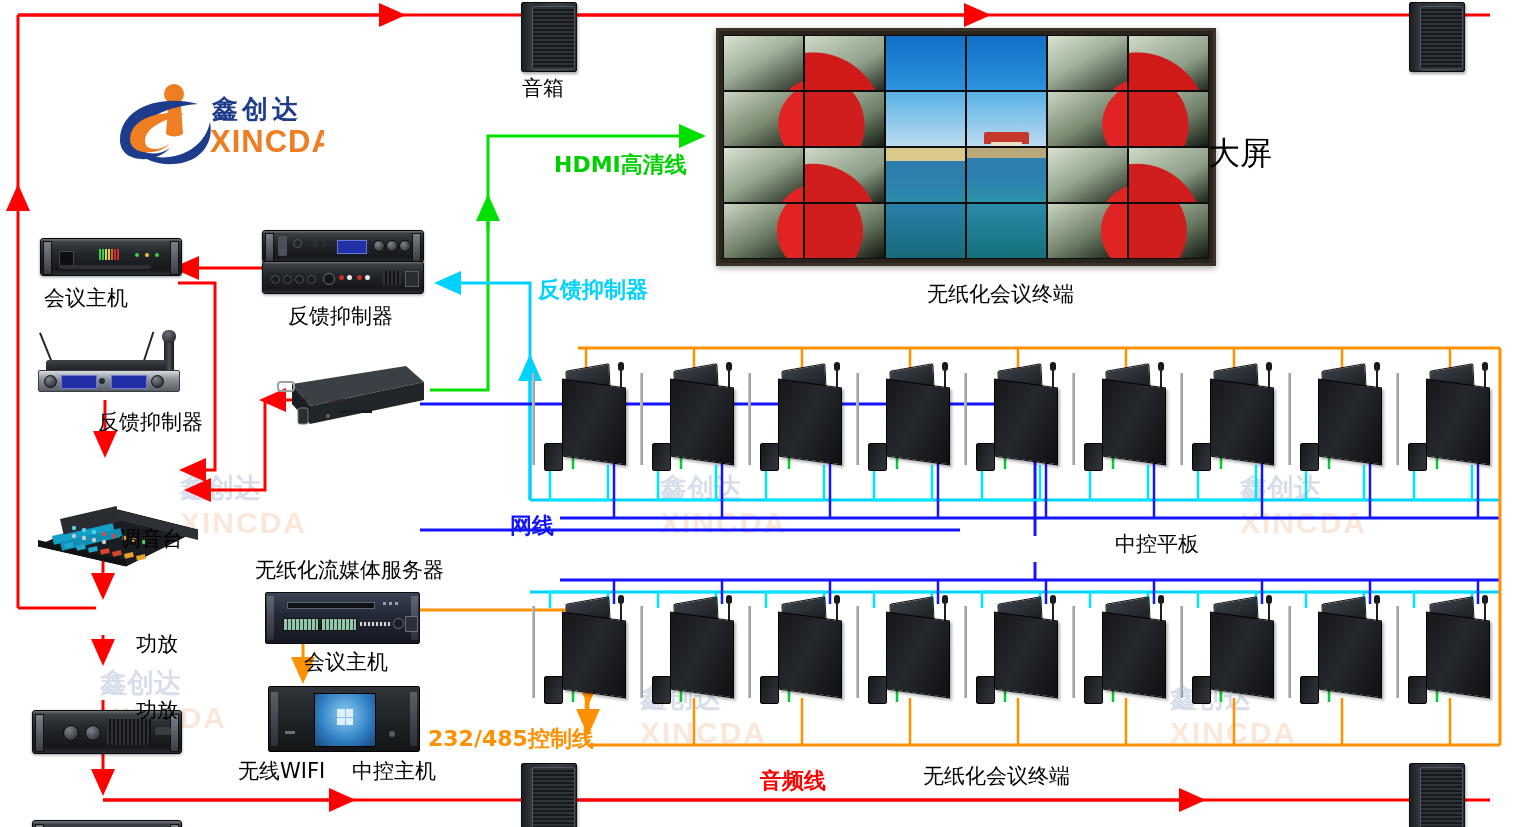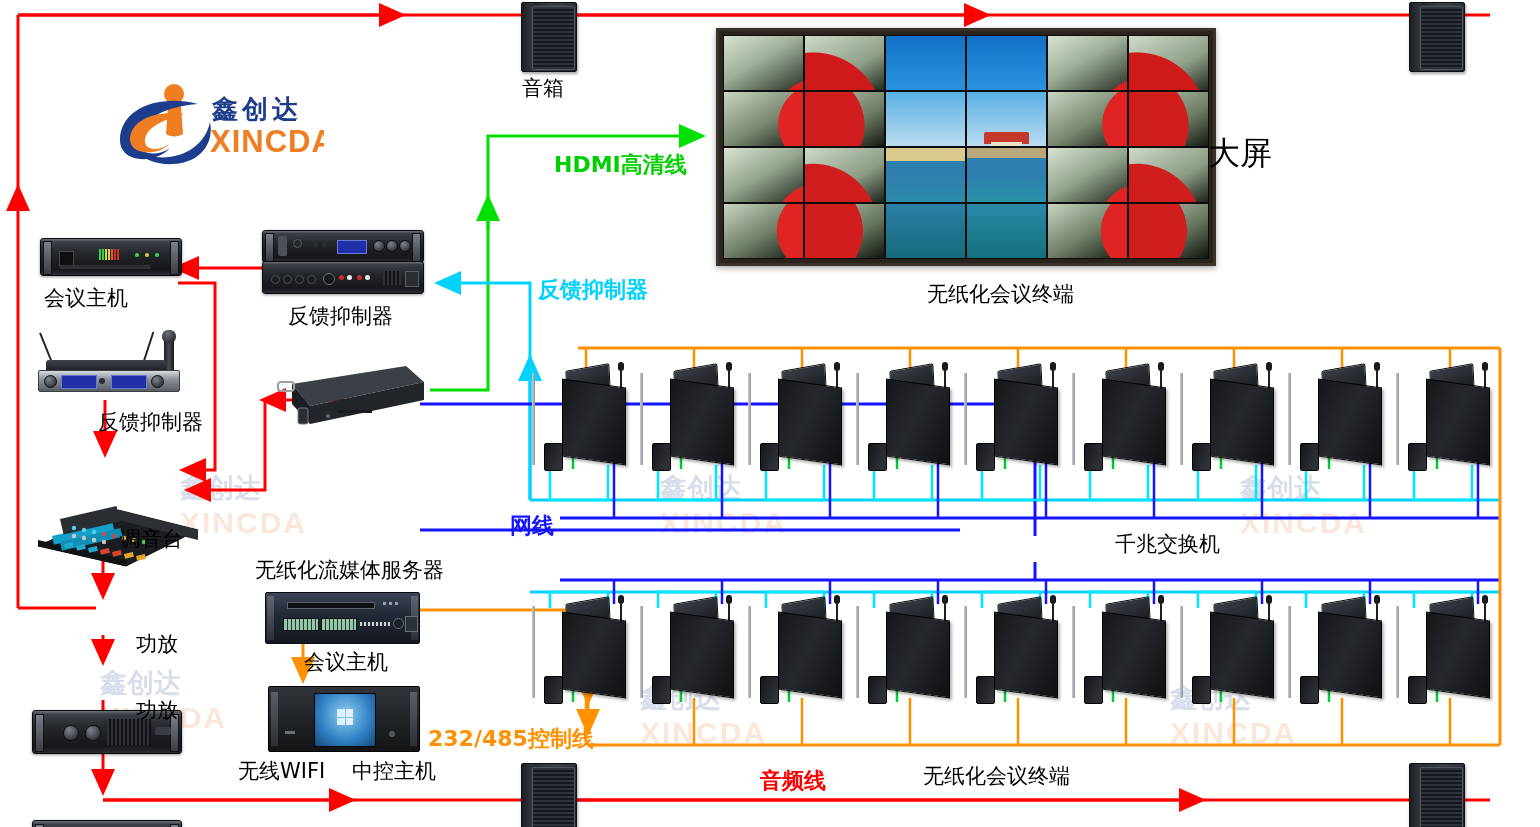--- a/index.html
+++ b/index.html
@@ -537,21 +537,21 @@
             linear-gradient(150deg,#c9d5c2 0%,#6e7d66 55%,#121710 100%);"></div>
         <div class="cell" style="background:
             radial-gradient(circle at 8% 50%, #d01d1d 0 66%, rgba(0,0,0,0) 67%),
             radial-gradient(circle at 8% 50%, #cfcf70 0 17%, rgba(0,0,0,0) 18%),
             linear-gradient(150deg,#c2cfbb 0%,#64735c 60%,#10140e 100%);"></div>
       </div>
     </div>
     <div class="lbl cn" style="left:1208px;top:132px;font-size:32px;">大屏</div>
     <div class="lbl cn" style="left:927px;top:280px;font-size:21px;">无纸化会议终端</div>
 
-    <div class="lbl cn" style="left:1115px;top:530px;font-size:21px;">千兆交换机</div>
+    <div class="lbl cn" style="left:1115px;top:530px;font-size:21px;">中控平板</div>
 
     <div class="lbl cn" style="left:554px;top:150px;font-size:22px;color:#00d000;font-weight:600;">HDMI高清线</div>
     <div class="lbl cn" style="left:538px;top:275px;font-size:22px;color:#00d2ff;font-weight:600;">反馈抑制器</div>
     <div class="lbl cn" style="left:510px;top:511px;font-size:22px;color:#1414ff;font-weight:600;">网线</div>
     <div class="lbl cn" style="left:428px;top:724px;font-size:22px;color:#ff9000;font-weight:600;">232/485控制线</div>
     <div class="lbl cn" style="left:760px;top:766px;font-size:22px;color:#ff0000;font-weight:600;">音频线</div>
     <div class="lbl cn" style="left:923px;top:762px;font-size:21px;">无纸化会议终端</div>
 
   </div>
 

